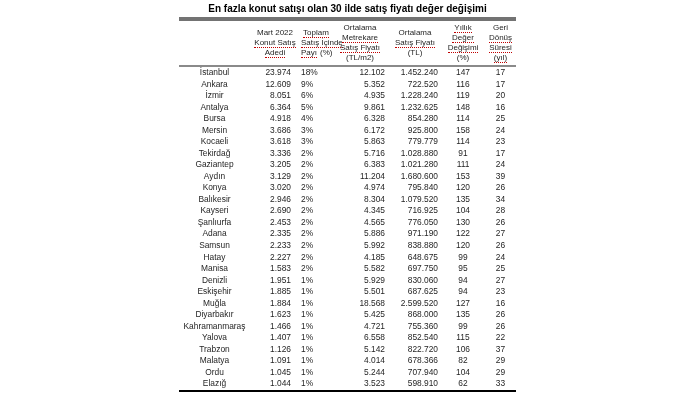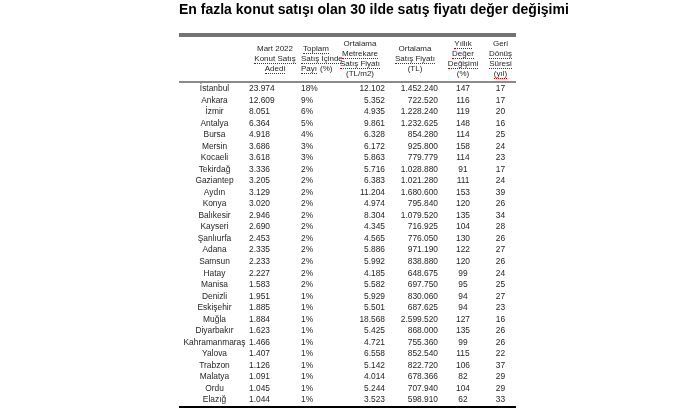--- a/index.html
+++ b/index.html
@@ -12,26 +12,26 @@
     color: #1f1f1f;
     overflow: hidden;
   }
   .table-wrap {
     position: absolute;
     left: 179px;
     top: 3px;
     width: 337px;
   }
   .tbl-title {
-    font-size: 14px;
+    font-size: 10px;
     font-weight: bold;
     color: #000000;
     text-align: center;
     line-height: 12px;
-    margin-bottom: 18px;
+    margin-bottom: 2px;
     white-space: nowrap;
   }
   table {
     border-collapse: collapse;
     table-layout: fixed;
     width: 337px;
     border-top: 4px solid #737373;
     border-bottom: 2.5px solid #000000;
   }
   thead tr {
@@ -51,21 +51,21 @@
   .sp { border-bottom: 1px dotted #c00000; }
   td {
     font-size: 8.4px;
     line-height: 11.53px;
     height: 11.53px;
     padding: 0;
     white-space: nowrap;
     overflow: hidden;
   }
   td.city { text-align: center; padding-left: 1px; }
-  td.num-a { text-align: left; padding-right: 10px; }
+  td.num-a { text-align: right; padding-right: 10px; }
   td.num-b { text-align: left; padding-right: 4px; }
   td.num-c { text-align: right; padding-right: 4px; }
   td.num-d { text-align: right; padding-right: 3px; }
   td.ctr   { text-align: center; }
 </style>
 </head>
 <body>
 
 <div class="table-wrap">
   <div class="tbl-title">En fazla konut satışı olan 30 ilde satış fiyatı değer değişimi</div>

